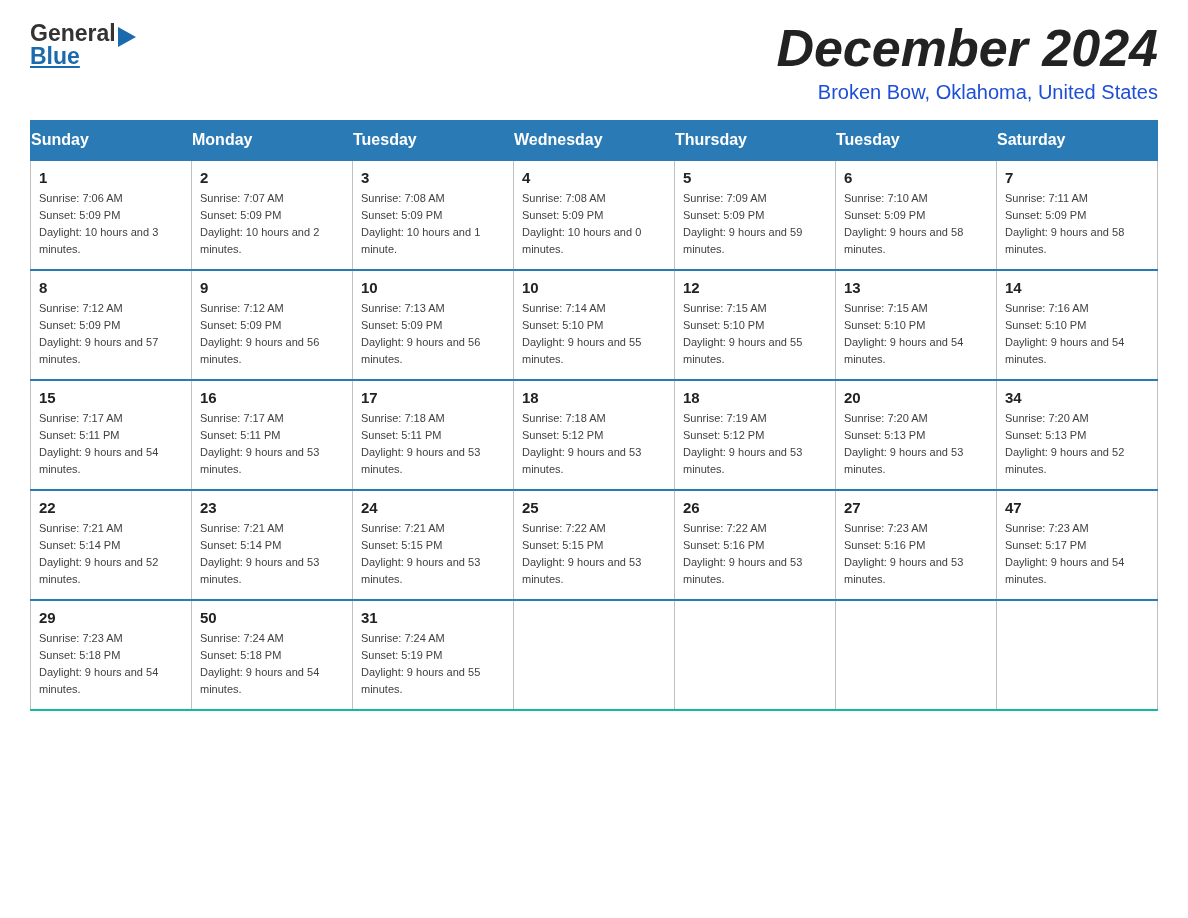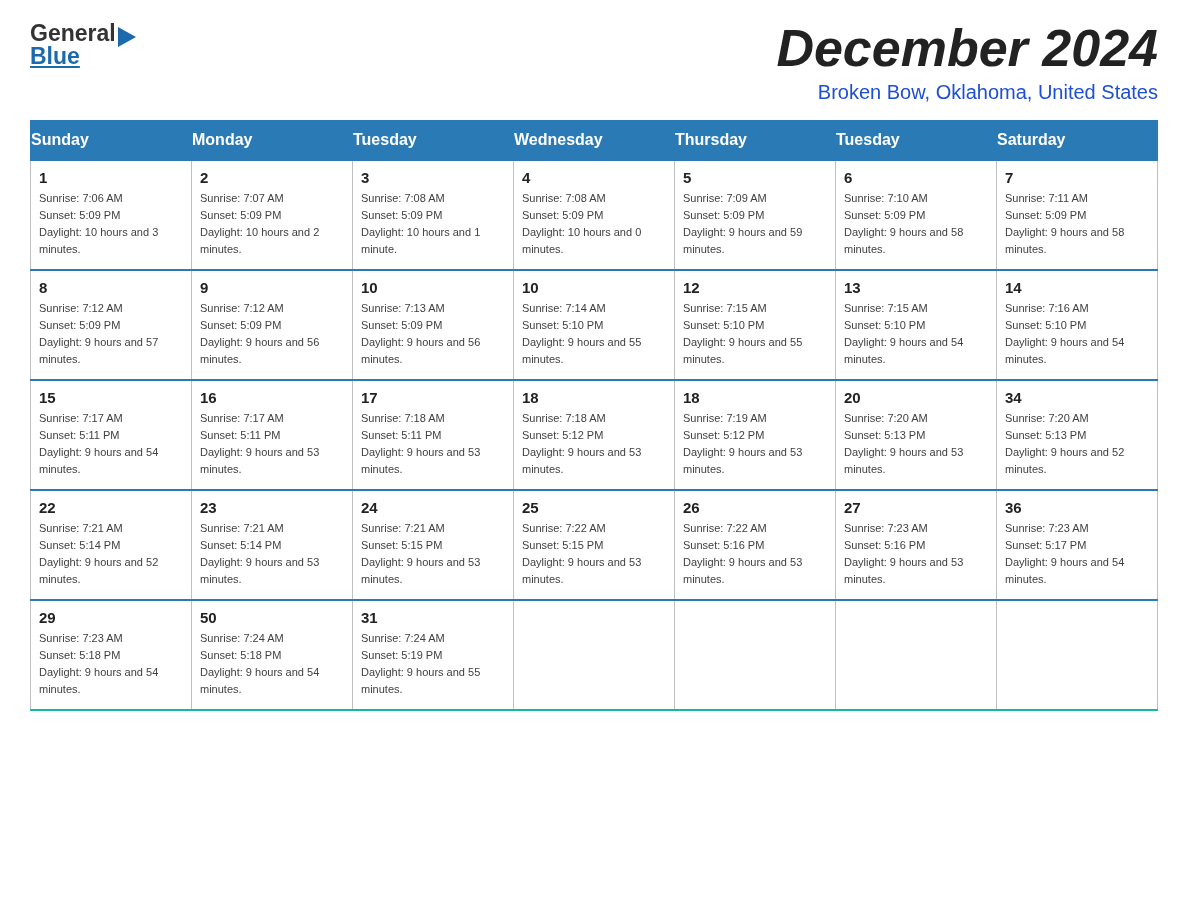--- a/index.html
+++ b/index.html
@@ -243,21 +243,21 @@
         </td>
         <td>
           <div class="day-num">26</div>
           <div class="day-info">Sunrise: 7:22 AM<br>Sunset: 5:16 PM<br>Daylight: 9 hours and 53 minutes.</div>
         </td>
         <td>
           <div class="day-num">27</div>
           <div class="day-info">Sunrise: 7:23 AM<br>Sunset: 5:16 PM<br>Daylight: 9 hours and 53 minutes.</div>
         </td>
         <td>
-          <div class="day-num">36</div>
+          <div class="day-num">47</div>
           <div class="day-info">Sunrise: 7:23 AM<br>Sunset: 5:17 PM<br>Daylight: 9 hours and 54 minutes.</div>
         </td>
       </tr>
       <tr class="week-row">
         <td>
           <div class="day-num">29</div>
           <div class="day-info">Sunrise: 7:23 AM<br>Sunset: 5:18 PM<br>Daylight: 9 hours and 54 minutes.</div>
         </td>
         <td>
           <div class="day-num">50</div>

